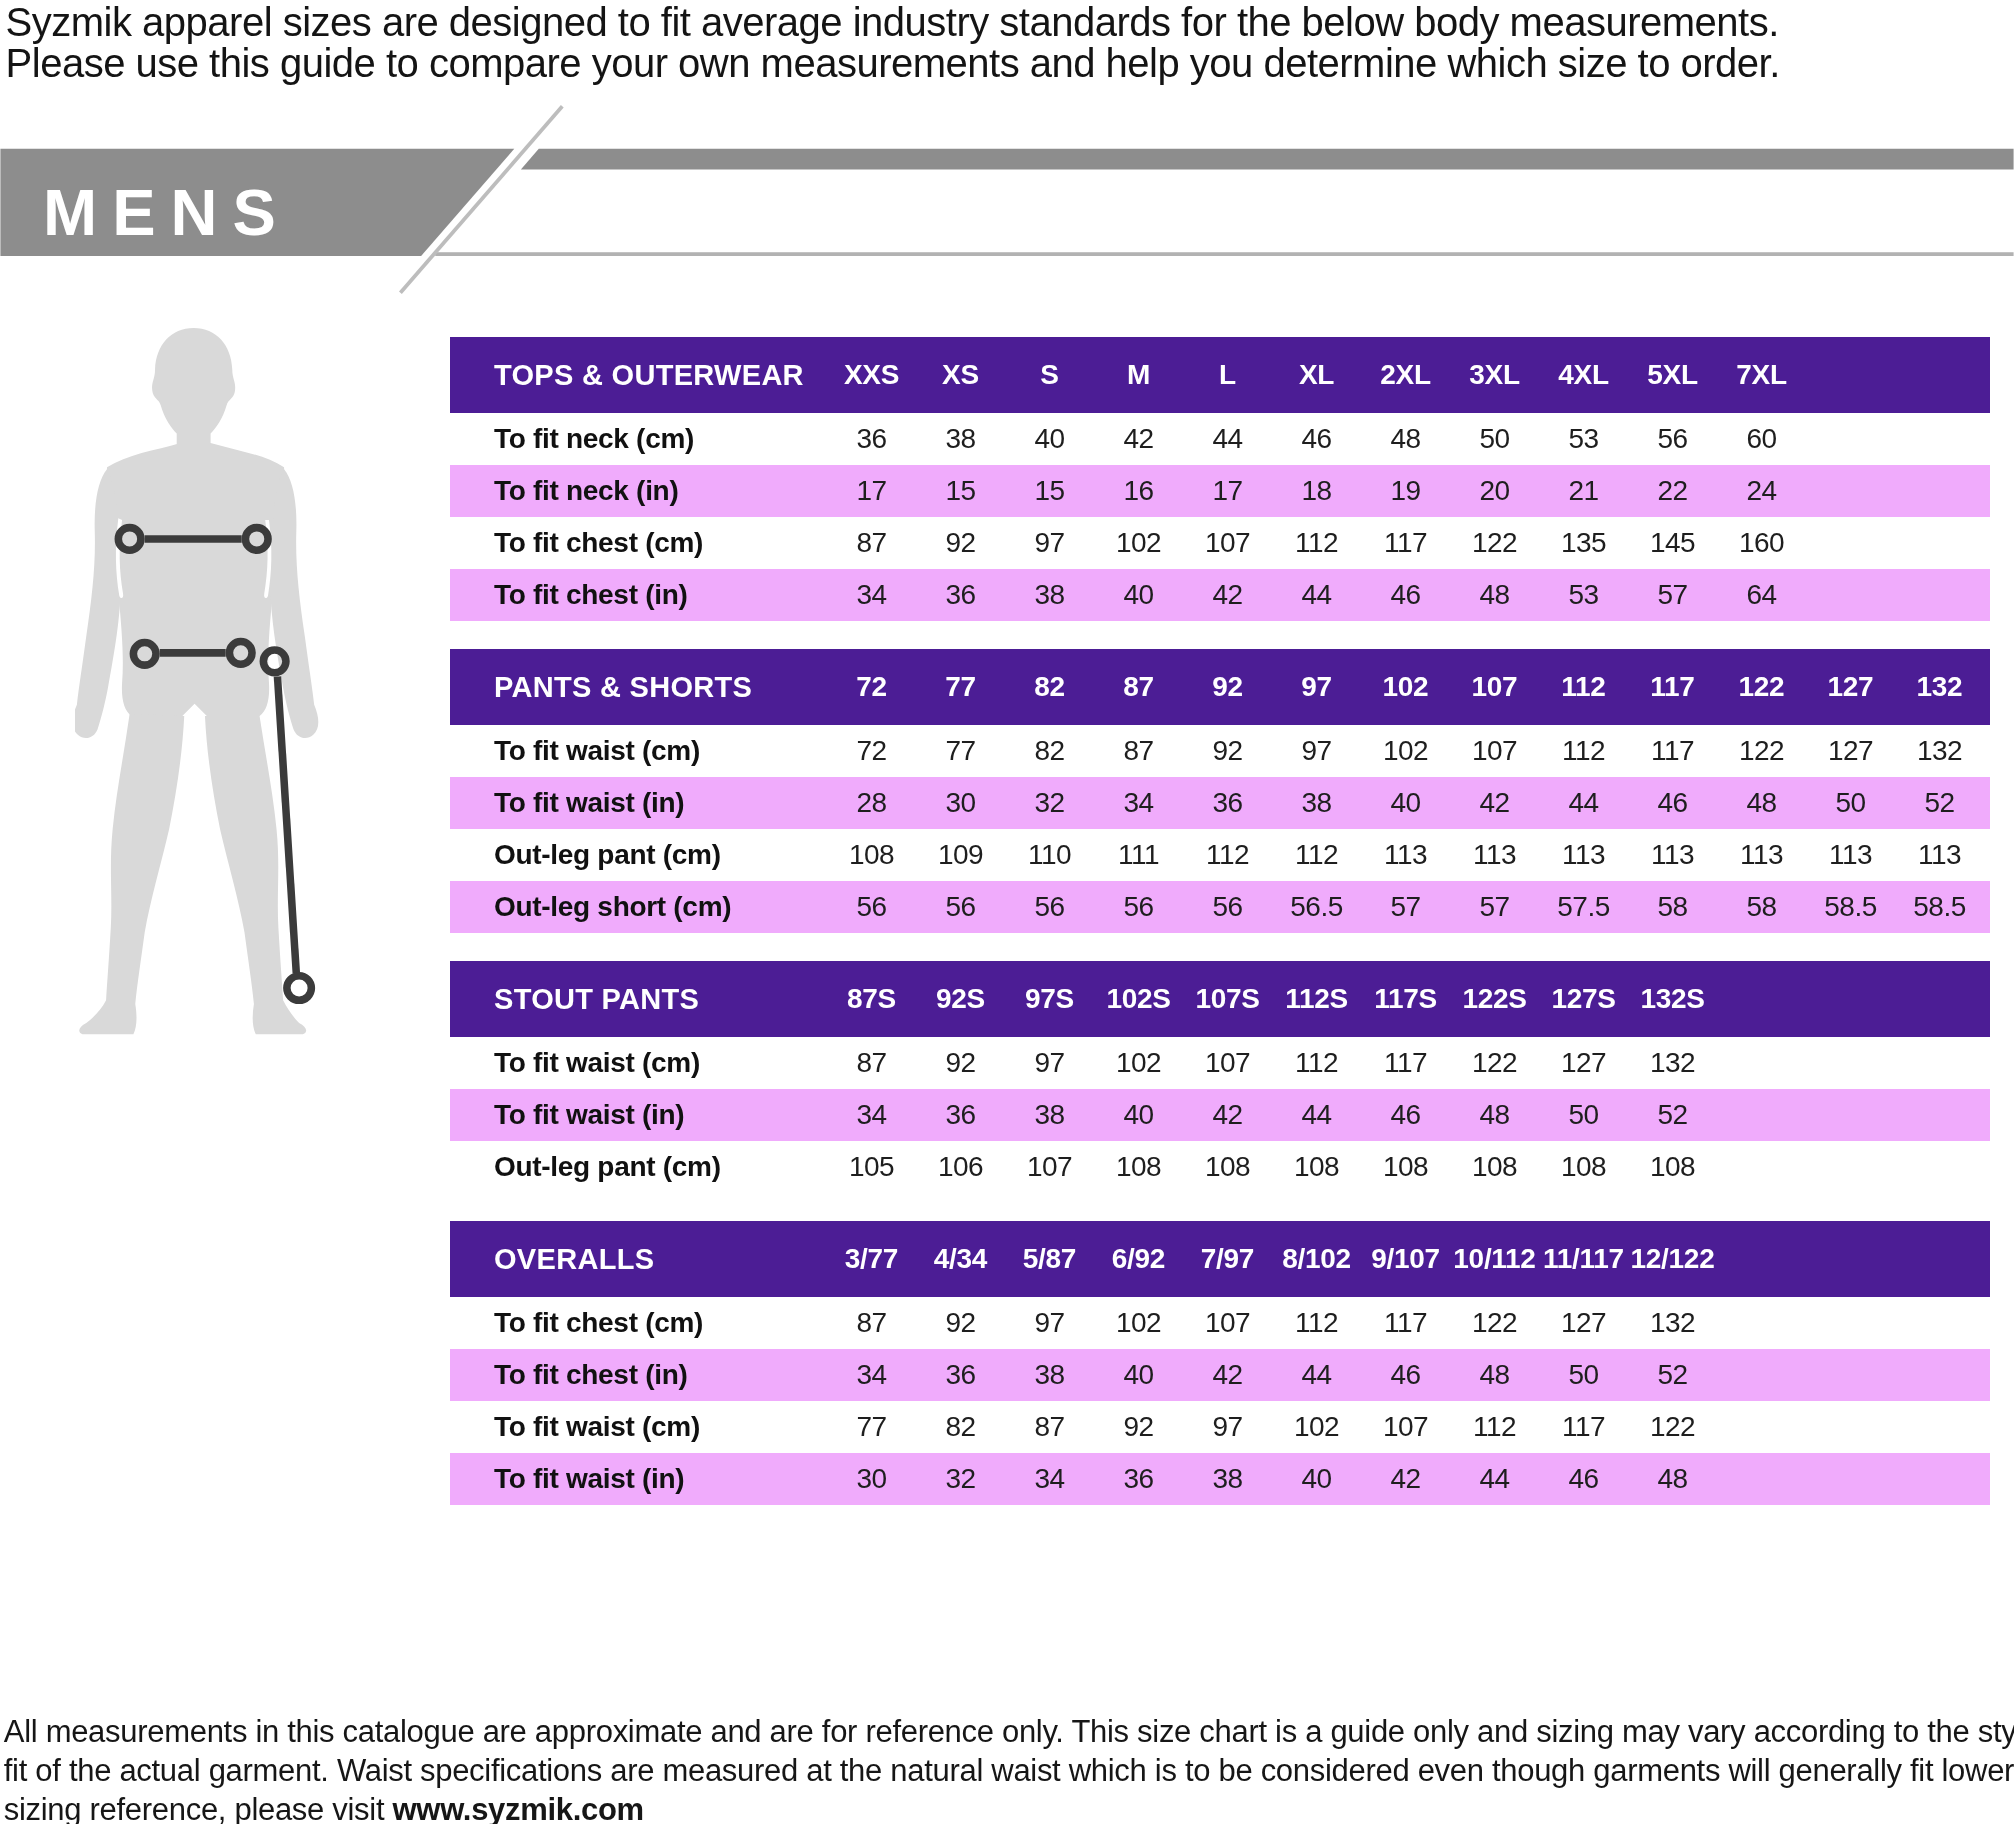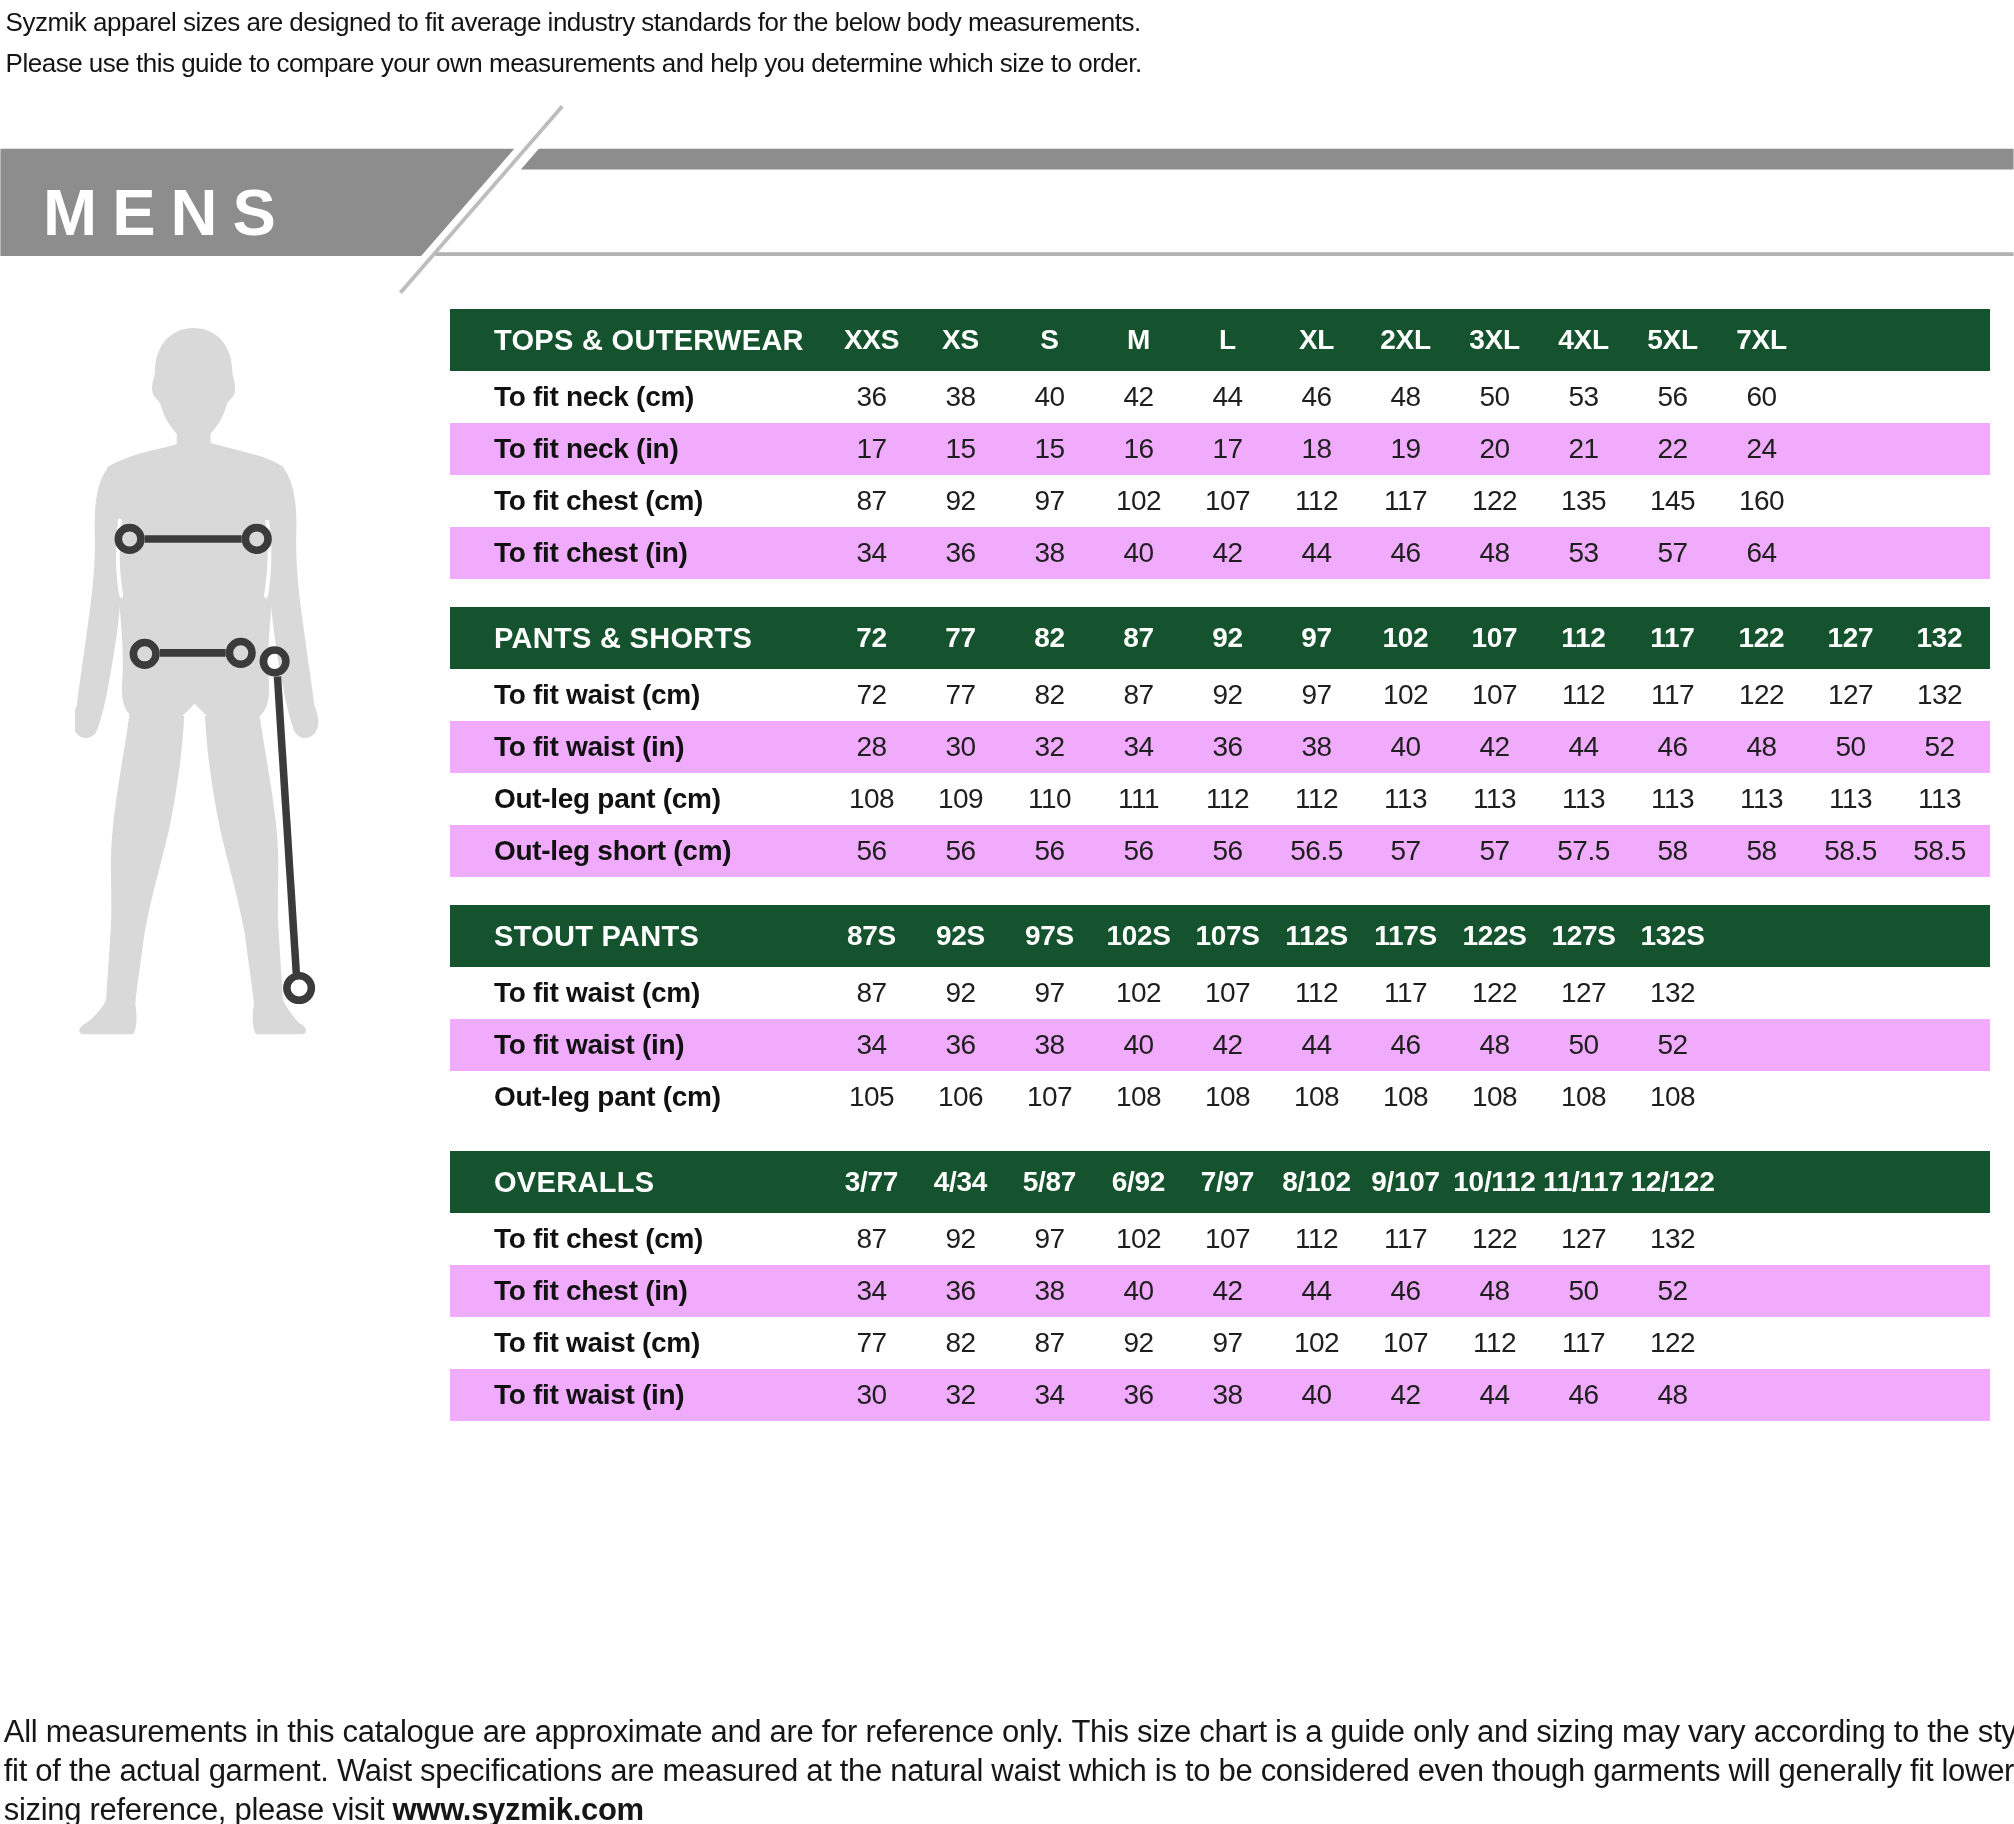--- a/index.html
+++ b/index.html
@@ -1,36 +1,36 @@
 <!DOCTYPE html>
 <html style="font-size:15px"><head>
 <meta charset="utf-8">
 <style>
   html,body{margin:0;padding:0;}
   body{
     width:2014px;height:1825px;background:#ffffff;position:relative;
     font-family:"Liberation Sans", sans-serif;overflow:hidden;
   }
   .intro{
-    position:absolute;left:5.6px;top:1.9px;font-size:26px;line-height:41px;
+    position:absolute;left:5.6px;top:1.9px;font-size:40px;line-height:41px;
     color:#141414;letter-spacing:-0.5px;white-space:nowrap;font-weight:400;
   }
   .band-svg{position:absolute;left:0;top:0;}
   .mens-title{
     position:absolute;left:43px;top:175px;font-size:65px;font-weight:700;
     color:#ffffff;letter-spacing:15px;white-space:nowrap;
   }
   .figure-svg{position:absolute;left:75px;top:311px;}
   #tables{position:absolute;left:450px;top:309px;width:1540px;}
   .stable{margin-bottom:28px;}
   .trow{
     display:grid;grid-template-columns:377px repeat(13,89px);
     align-items:center;height:52px;
   }
-  .trow.thead{height:62px;background:#14532d;}
+  .trow.thead{height:76px;background:#4c1d95;margin-top:28px;}
   .tlabel{
     padding-left:44px;font-size:28px;font-weight:700;color:#111111;
     letter-spacing:-0.3px;white-space:nowrap;
   }
   .thead .tlabel{color:#ffffff;font-size:29px;letter-spacing:0.3px;}
   .tval{
     text-align:center;font-size:28px;font-weight:400;color:#1e1e1e;
     letter-spacing:-0.5px;
   }
   .thead .tval{color:#ffffff;font-weight:700;letter-spacing:-0.3px;}

